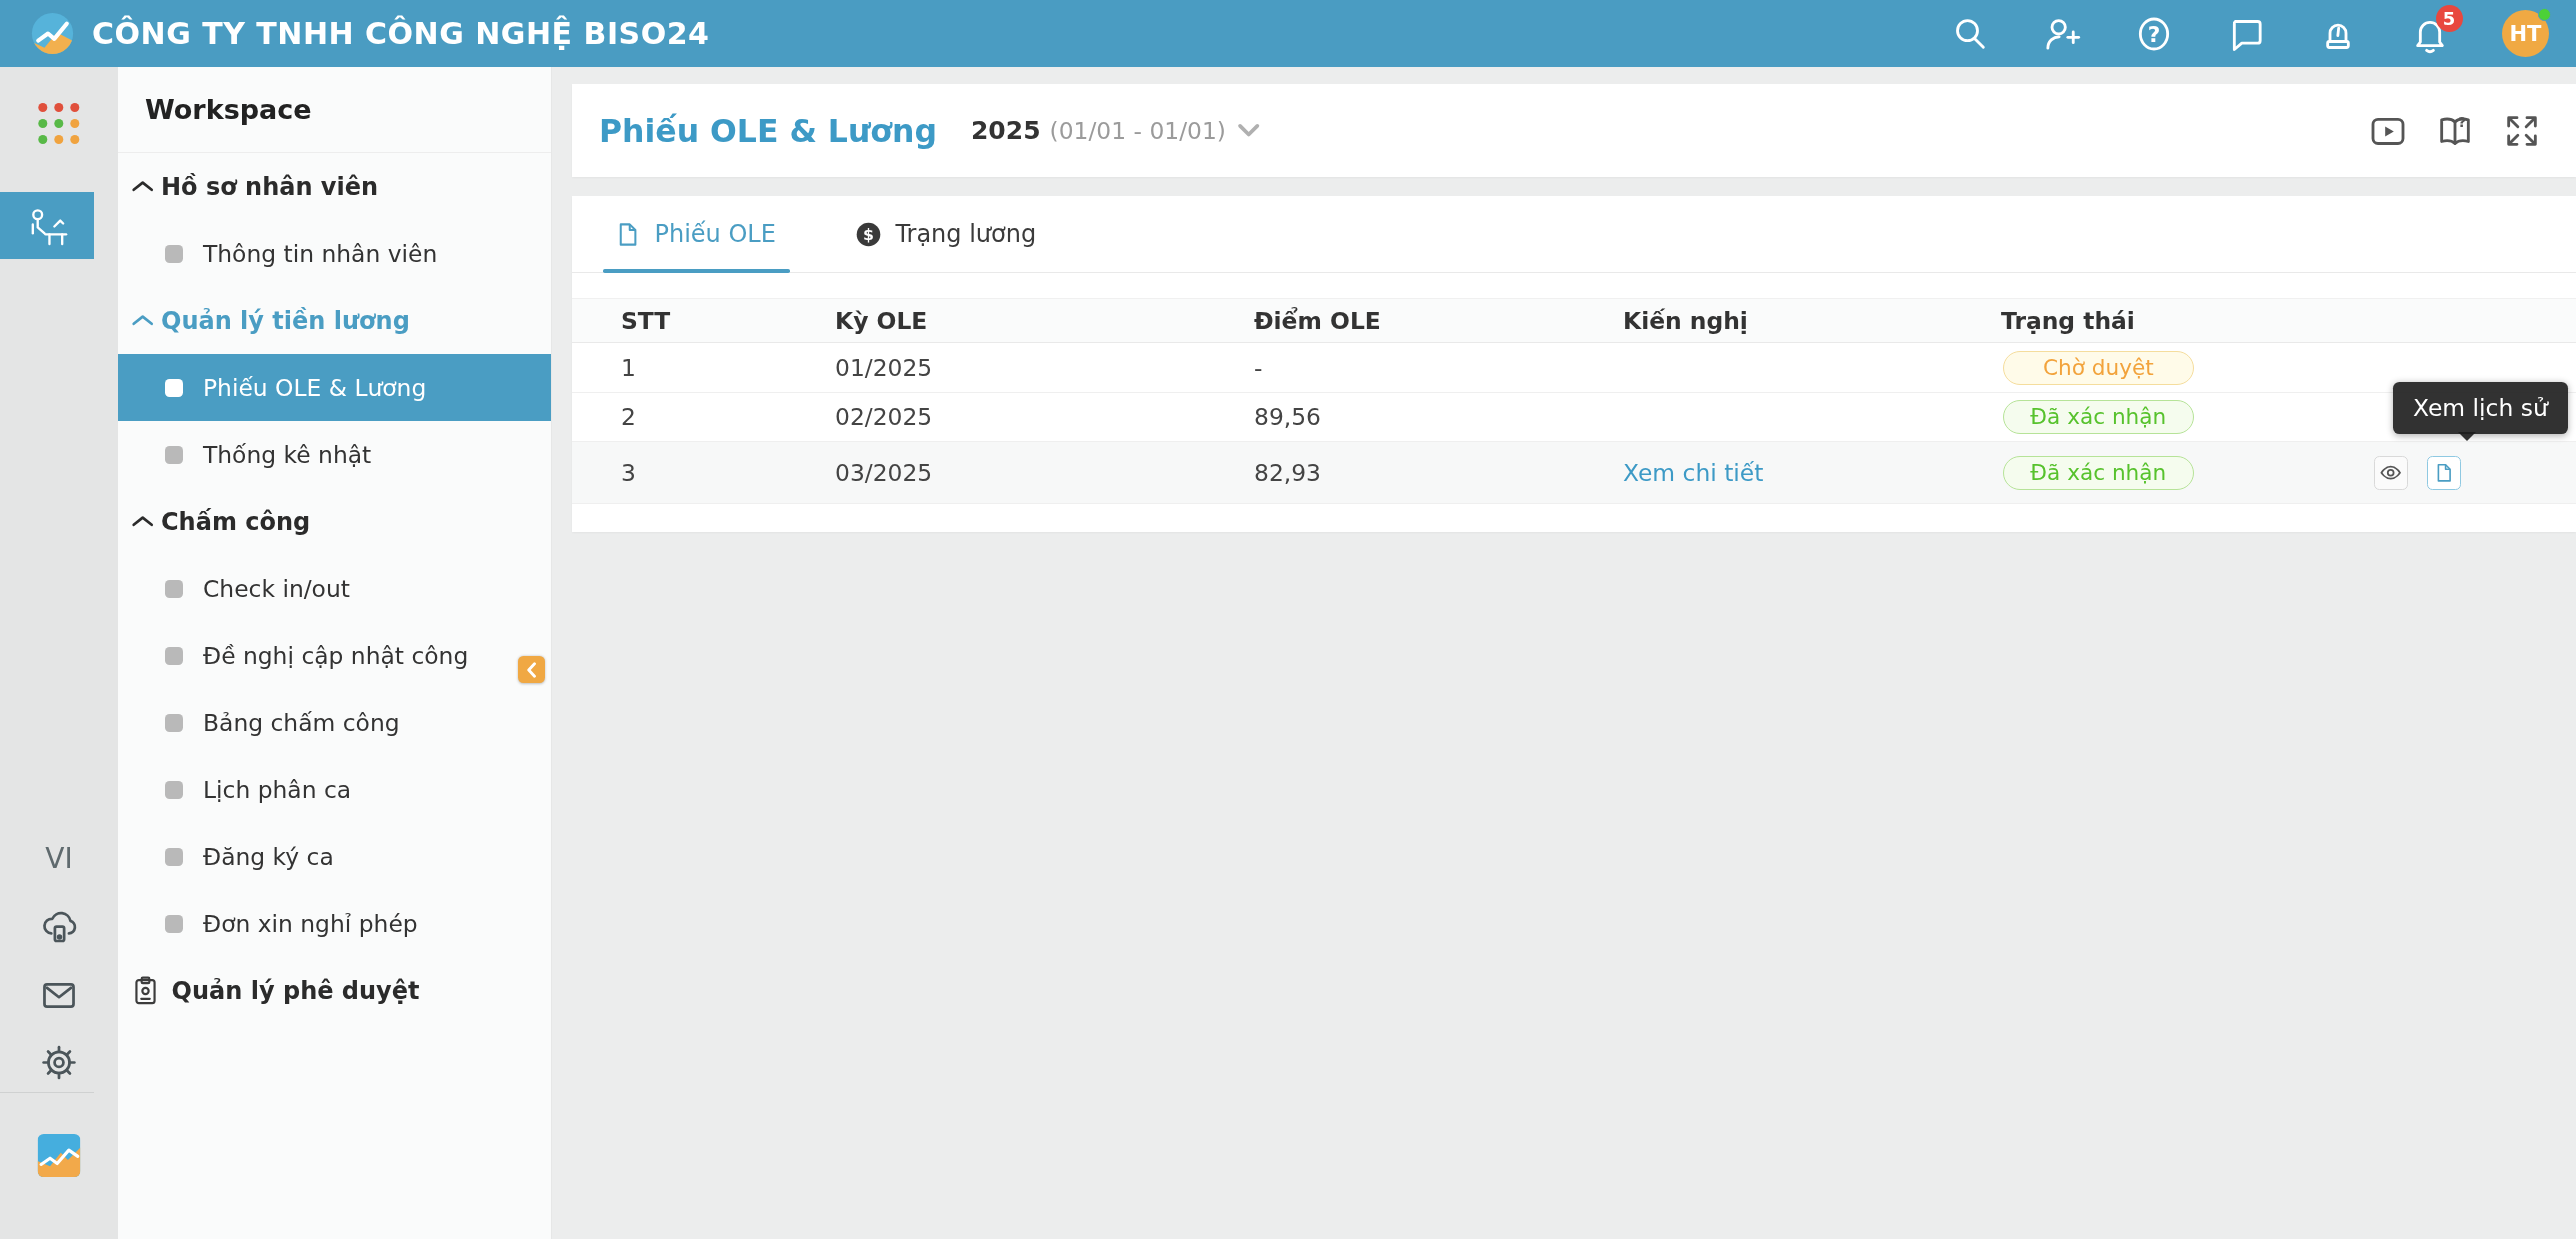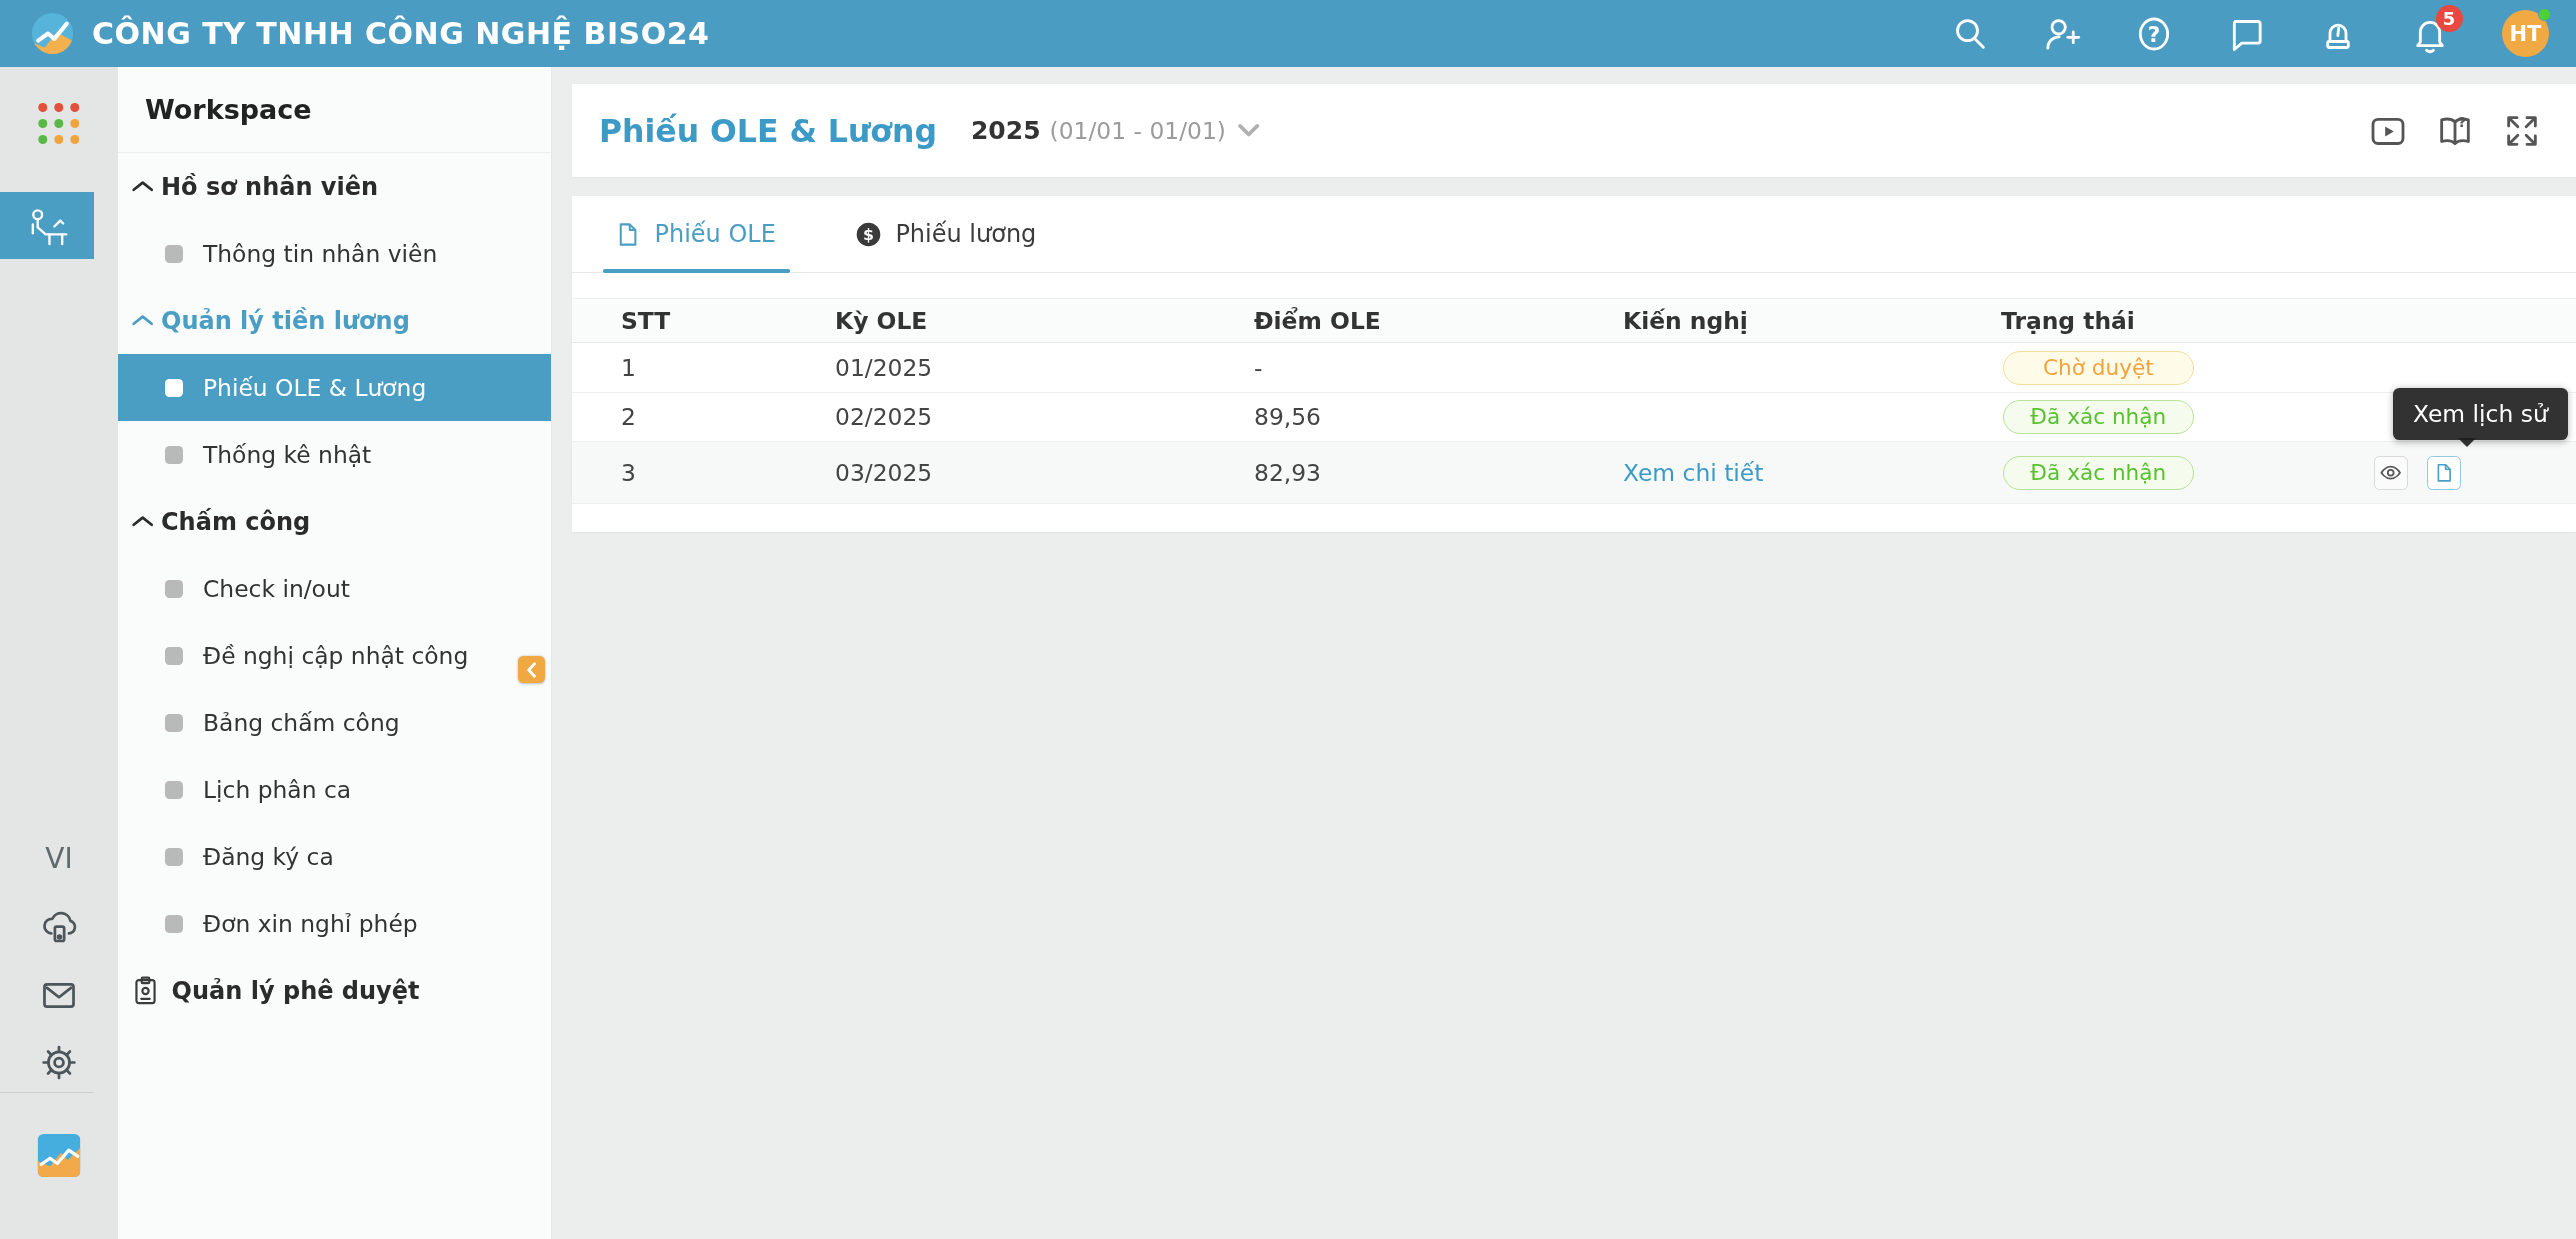--- a/index.html
+++ b/index.html
@@ -101,21 +101,21 @@
     border-radius:17px; font-size:21.6px; margin-left:1.8px; }
   .pill.pending { color:#f2a33c; background:#fffbe9; border:0.9px solid #f5dd9d; }
   .pill.confirmed { color:#57c22d; background:#f5fcee; border:0.9px solid #b6e398; }
   .row-actions { position:absolute; right:115px; top:13.5px; display:flex; gap:19px; }
   .act-btn { width:34px; height:34px; border-radius:5.4px; display:flex; align-items:center; justify-content:center; cursor:pointer; }
   .act-btn.eye { background:#fbfbfb; border:0.9px solid #d9d9d9; }
   .act-btn.eye svg { width:23.4px; height:23.4px; stroke:#555; fill:none; stroke-width:1.8; }
   .act-btn.doc { background:#fff; border:0.9px solid #8fc9e2; }
   .act-btn.doc svg { width:21.6px; height:21.6px; stroke:#4a9dc3; fill:none; stroke-width:1.8; stroke-linejoin:round; }
 
-  .tooltip { position:absolute; left:1821px; top:192px; height:52px; line-height:52px; padding:0 20px;
+  .tooltip { position:absolute; left:1821px; top:186px; height:52px; line-height:52px; padding:0 20px;
     background:rgba(28,28,28,.9); color:#fff; font-size:23.4px; border-radius:6.3px; white-space:nowrap;
     box-shadow:0 1.8px 7.2px rgba(0,0,0,.3); z-index:10; }
   .tooltip::after { content:""; position:absolute; left:65px; bottom:-16px; border:9px solid transparent;
     border-top-color:rgba(28,28,28,.9); }
 </style>
 </head>
 <body>
 
 <div class="topbar">
   <div class="brand">
@@ -388,21 +388,21 @@
           </span>
           <span class="tab-label">Phiếu OLE</span>
         </div>
         <div class="tab">
           <span class="tab-ic">
             <svg viewBox="0 0 24 24">
                 <circle cx="12" cy="12" r="10.5" fill="#3a3a3a"></circle>
                 <text x="12" y="16.8" text-anchor="middle" font-size="14" fill="#fff" font-weight="bold">$</text>
               </svg>
           </span>
-          <span class="tab-label">Phiếu lương</span>
+          <span class="tab-label">Trạng lương</span>
         </div>
       </div>
 
       <div class="table">
         <div class="trow thead">
           <div class="th c1">STT</div>
           <div class="th">Kỳ OLE</div>
           <div class="th">Điểm OLE</div>
           <div class="th">Kiến nghị</div>
           <div class="th">Trạng thái</div>

